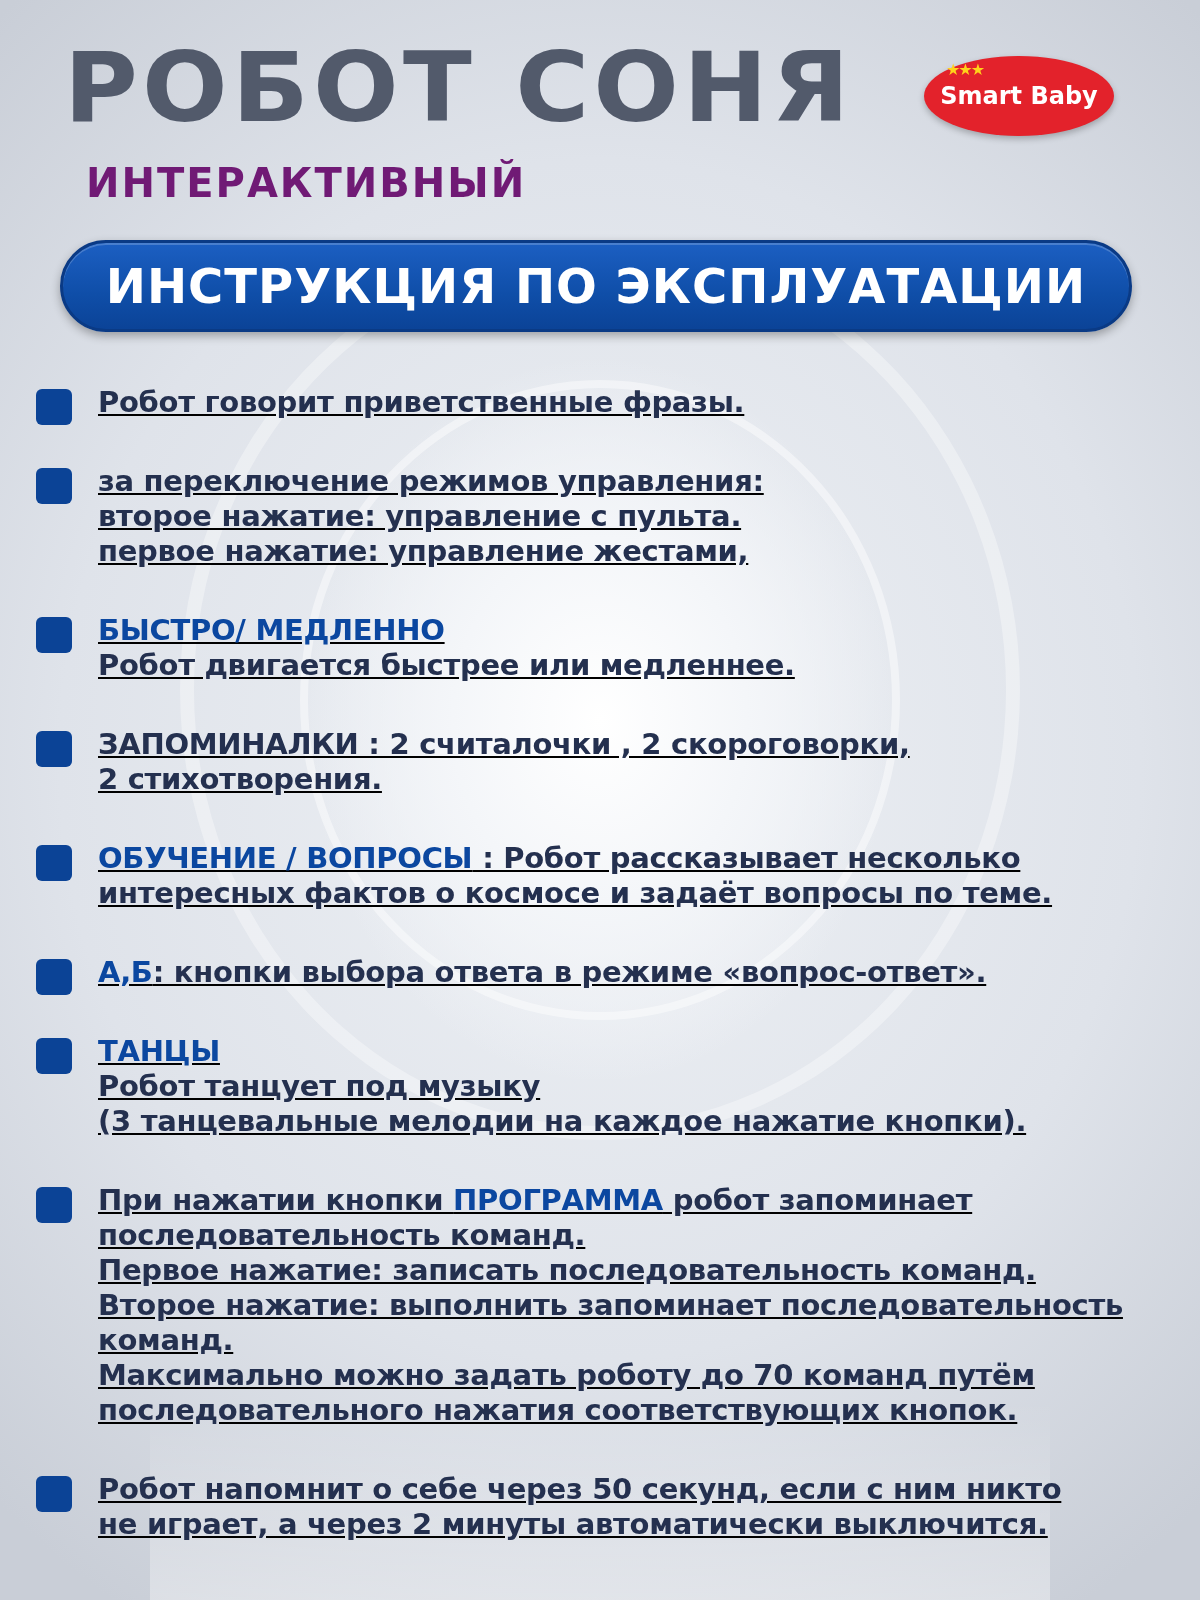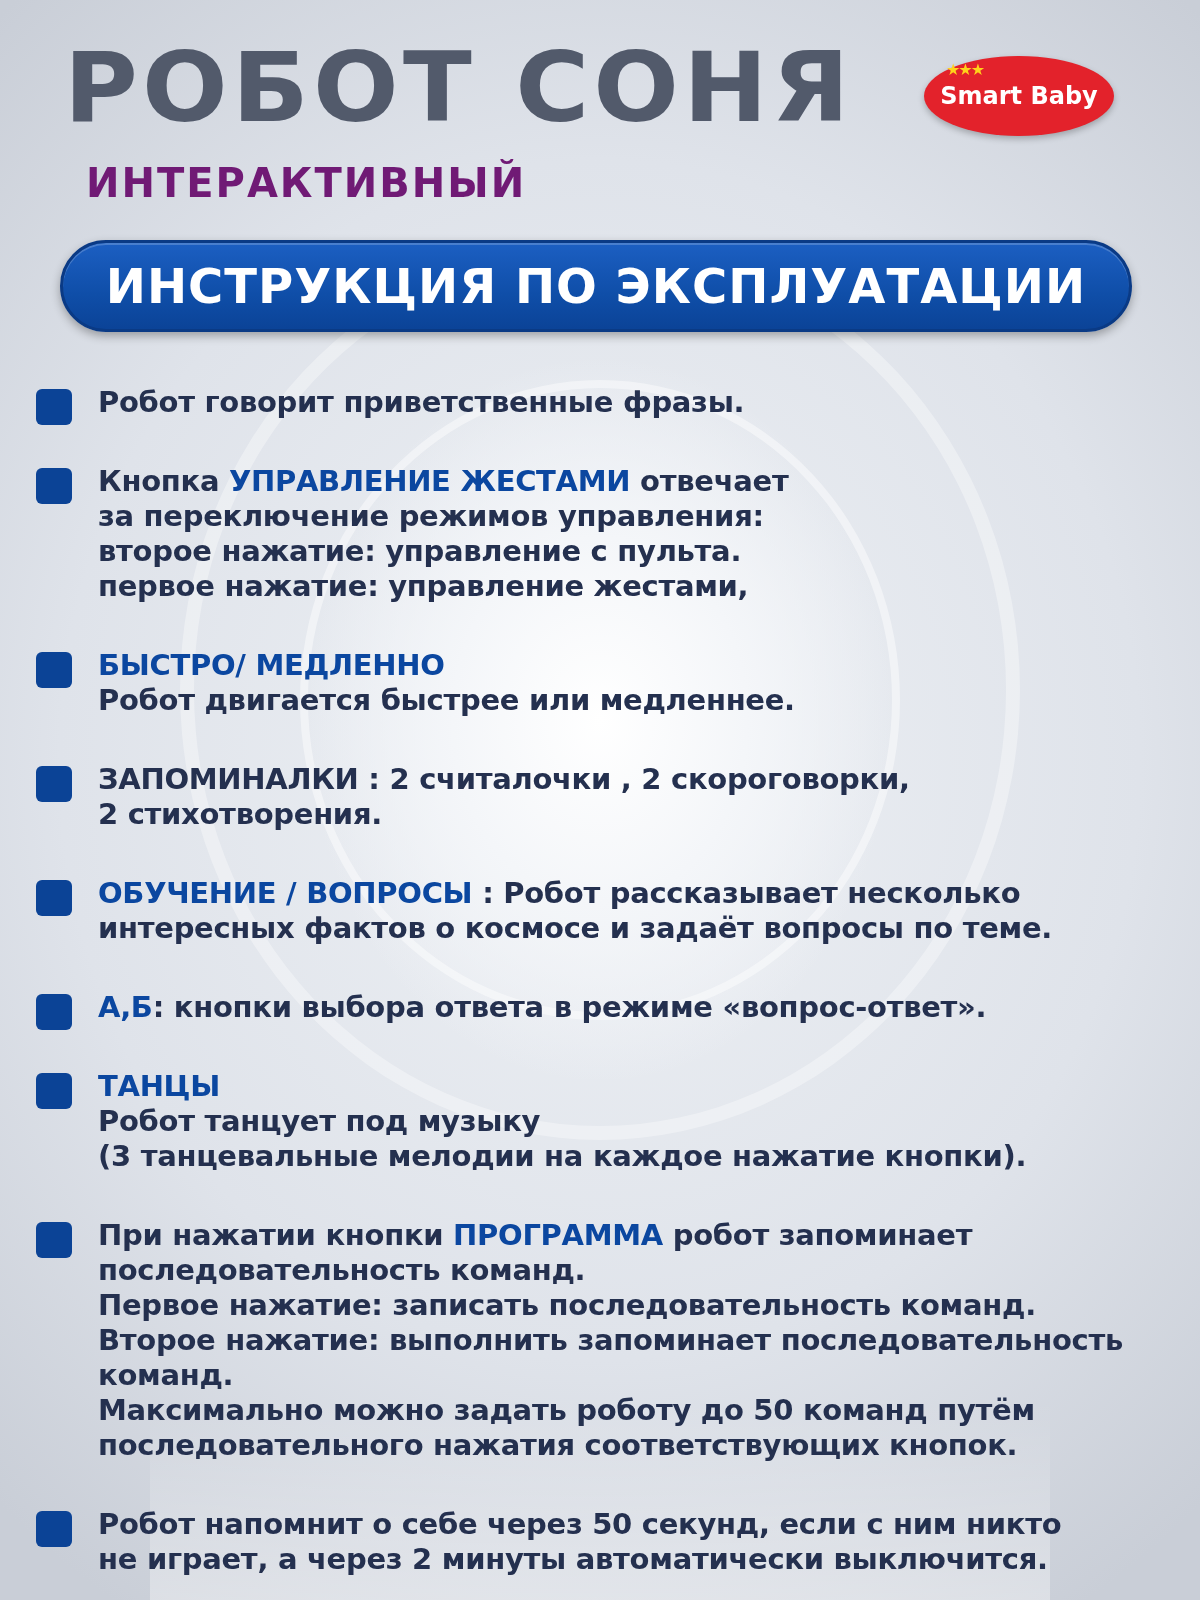--- a/index.html
+++ b/index.html
@@ -56,21 +56,21 @@
     border-radius: 56px;
     border: 3px solid #0a3a85;
     box-shadow: 0 4px 10px rgba(0,0,0,0.3), inset 0 2px 0 rgba(255,255,255,0.2);
     display: flex; align-items: center; justify-content: center;
   }
   .banner-text {
     color: #fff; font-weight: bold; font-size: 48px; letter-spacing: 1px;
   }
 
   .list { position: absolute; left: 36px; top: 385px; width: 1150px; }
-  .item { position: relative; padding-left: 62px; margin-bottom: 44px; }
+  .item { position: relative; padding-left: 62px; margin-bottom: 44px; text-decoration: underline; }
   .bullet {
     position: absolute; left: 0; top: 4px; width: 36px; height: 36px;
     background: #0b4396; border-radius: 6px;
   }
   .line {
     font-weight: bold; font-size: 29px; line-height: 35px; color: #24304f;
     white-space: nowrap; letter-spacing: -0.3px;
   }
   .hl { color: #0b47a0; }
 </style>
@@ -93,21 +93,20 @@
   <span class="banner-text">ИНСТРУКЦИЯ ПО ЭКСПЛУАТАЦИИ</span>
 </div>
 
 <div class="list" id="list">
     <div class="item">
       <span class="bullet"></span>
       <div class="line"><span>Робот говорит приветственные фразы.</span></div>
     </div>
     <div class="item">
       <span class="bullet"></span>
-      <div class="line"><span>Кнопка </span><span class="hl">УПРАВЛЕНИЕ ЖЕСТАМИ</span><span> отвечает</span></div>
       <div class="line"><span>за переключение режимов управления:</span></div>
       <div class="line"><span>второе нажатие: управление с пульта.</span></div>
       <div class="line"><span>первое нажатие: управление жестами,</span></div>
     </div>
     <div class="item">
       <span class="bullet"></span>
       <div class="line"><span class="hl">БЫСТРО/ МЕДЛЕННО</span></div>
       <div class="line"><span>Робот двигается быстрее или медленнее.</span></div>
     </div>
     <div class="item">
@@ -130,21 +129,21 @@
       <div class="line"><span>Робот танцует под музыку</span></div>
       <div class="line"><span>(3 танцевальные мелодии на каждое нажатие кнопки).</span></div>
     </div>
     <div class="item">
       <span class="bullet"></span>
       <div class="line"><span>При нажатии кнопки </span><span class="hl">ПРОГРАММА</span><span> робот запоминает</span></div>
       <div class="line"><span>последовательность команд.</span></div>
       <div class="line"><span>Первое нажатие: записать последовательность команд.</span></div>
       <div class="line"><span>Второе нажатие: выполнить запоминает последовательность</span></div>
       <div class="line"><span>команд.</span></div>
-      <div class="line"><span>Максимально можно задать роботу  до 50 команд путём</span></div>
+      <div class="line"><span>Максимально можно задать роботу  до 70 команд путём</span></div>
       <div class="line"><span>последовательного нажатия соответствующих кнопок.</span></div>
     </div>
     <div class="item">
       <span class="bullet"></span>
       <div class="line"><span>Робот напомнит о себе через 50 секунд, если с ним никто</span></div>
       <div class="line"><span>не играет, а через 2 минуты автоматически выключится.</span></div>
     </div>
   </div>
 
 </body></html>

